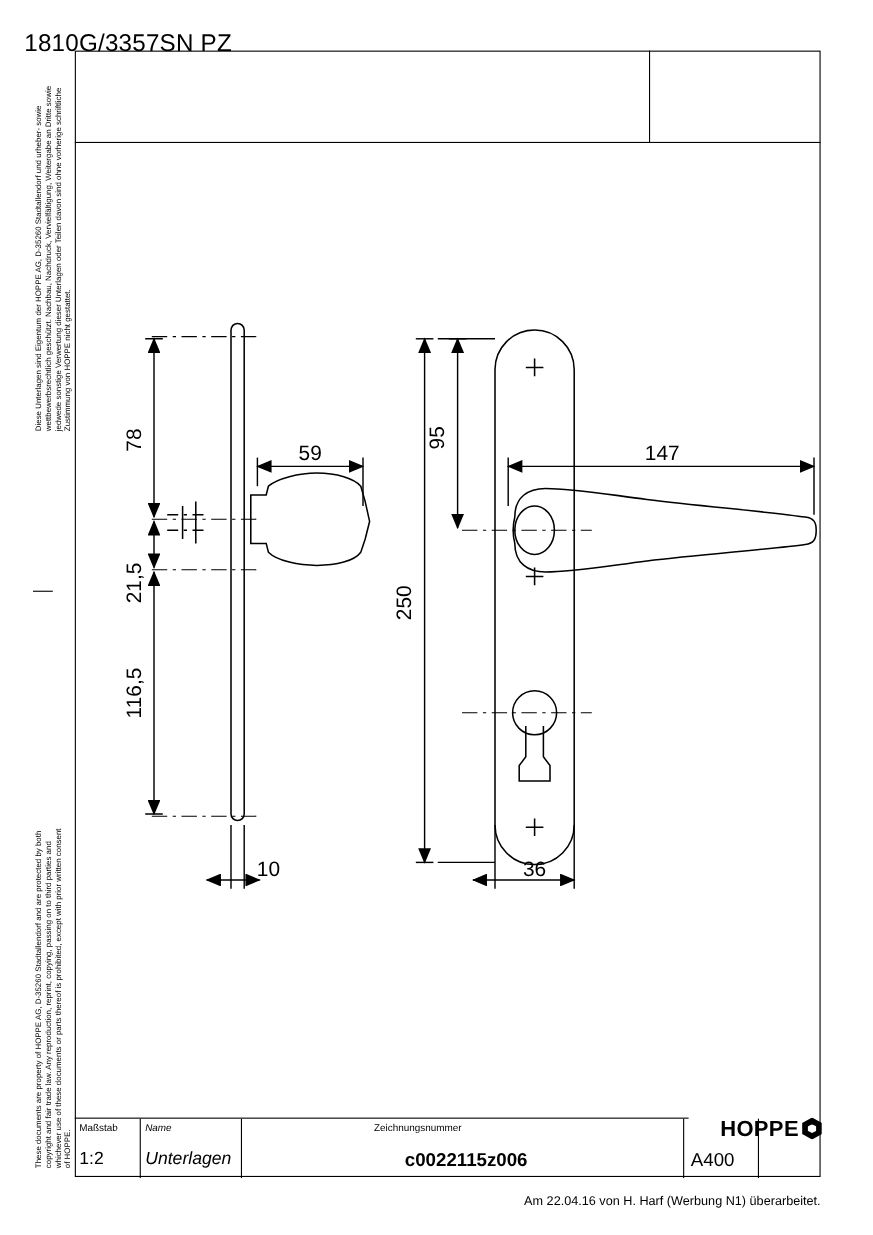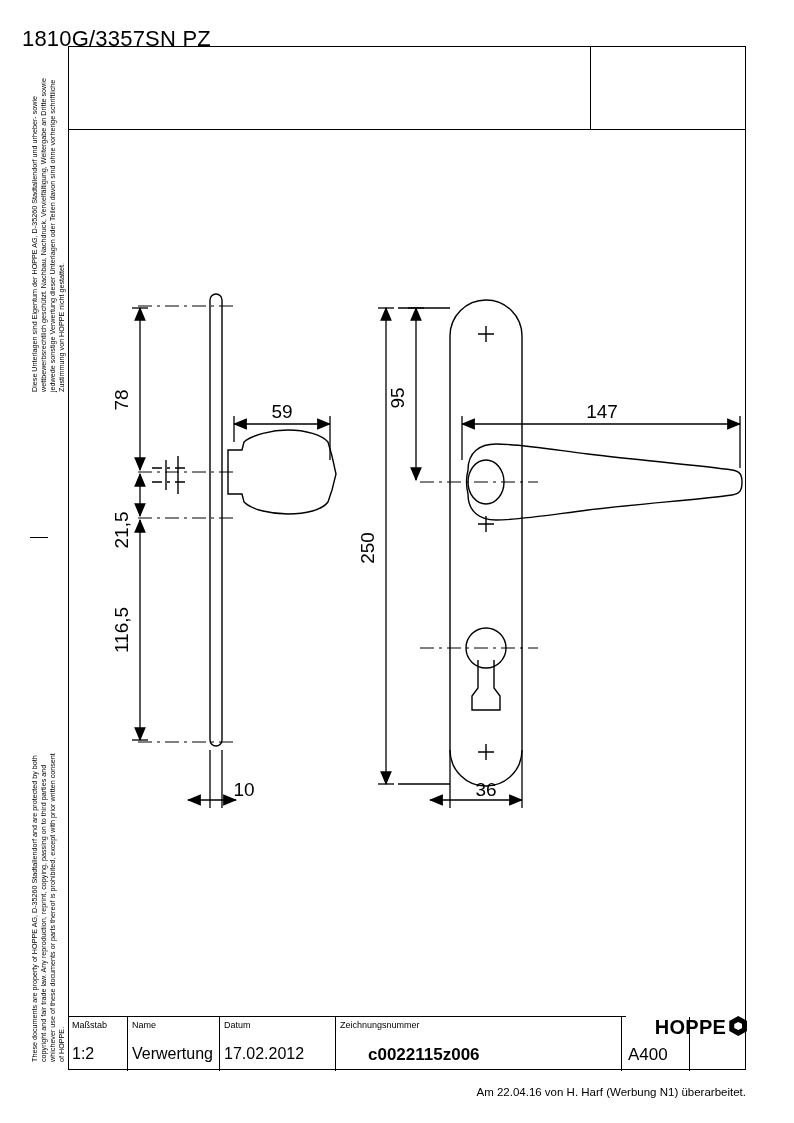--- a/index.html
+++ b/index.html
@@ -286,27 +286,23 @@
       <text class="dimtxt" x="534" y="288" text-anchor="middle">147</text>
       <text class="dimtxt" x="418" y="666" text-anchor="middle">36</text>
     </svg>
   </div>
 
   <div class="tbl">
     <div class="tbl-cell" style="left:0; width:60px;">
       <div class="tbl-label">Maßstab</div>
       <div class="tbl-value">1:2</div>
     </div>
-    <div class="tbl-cell" style="left:60px; width:92px;">
+    <div class="tbl-cell" style="left:60px; width:92px;font-style:italic;">
       <div class="tbl-label">Name</div>
-      <div class="tbl-value">Verwertung</div>
-    </div>
-    <div class="tbl-cell" style="left:152px; width:116px;">
-      <div class="tbl-label">Datum</div>
-      <div class="tbl-value">17.02.2012</div>
+      <div class="tbl-value">Unterlagen</div>
     </div>
     <div class="tbl-cell" style="left:268px; width:286px;">
       <div class="tbl-label">Zeichnungsnummer</div>
       <div class="tbl-value big" style="left:32px;font-weight:bold;">c0022115z006</div>
     </div>
     <div class="tbl-cell" style="left:554px; width:68px;text-align:right;">
       <div class="tbl-value big" style="left:6px;">A400</div>
     </div>
   </div>
 

